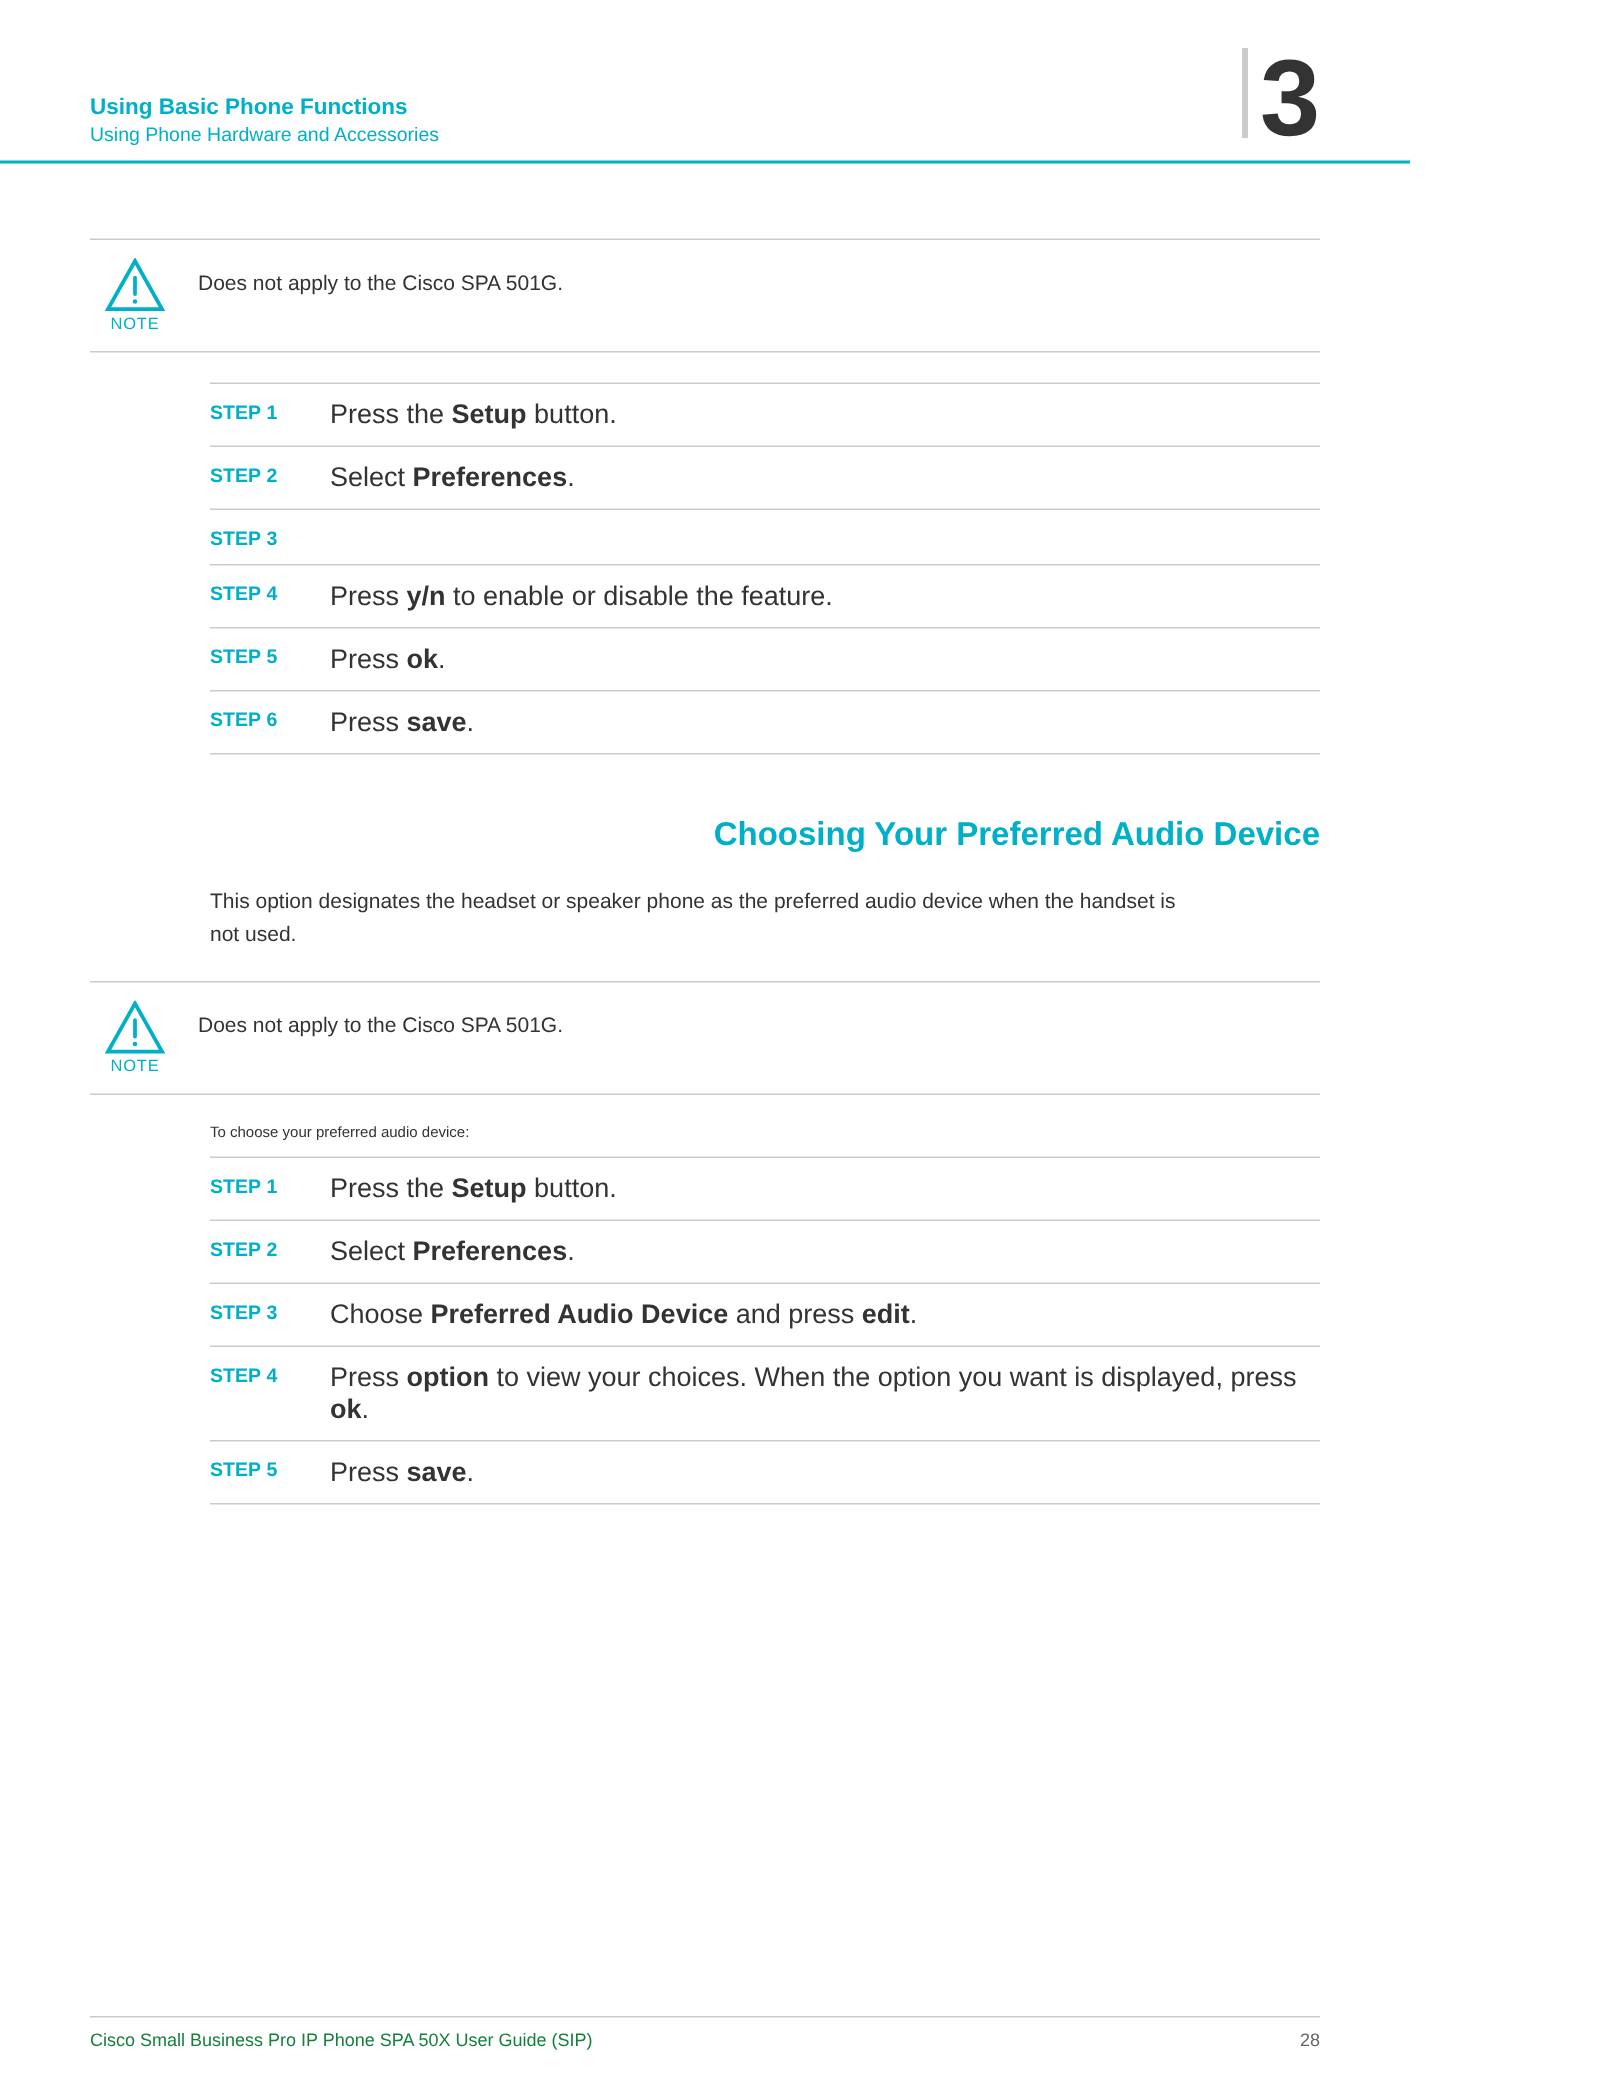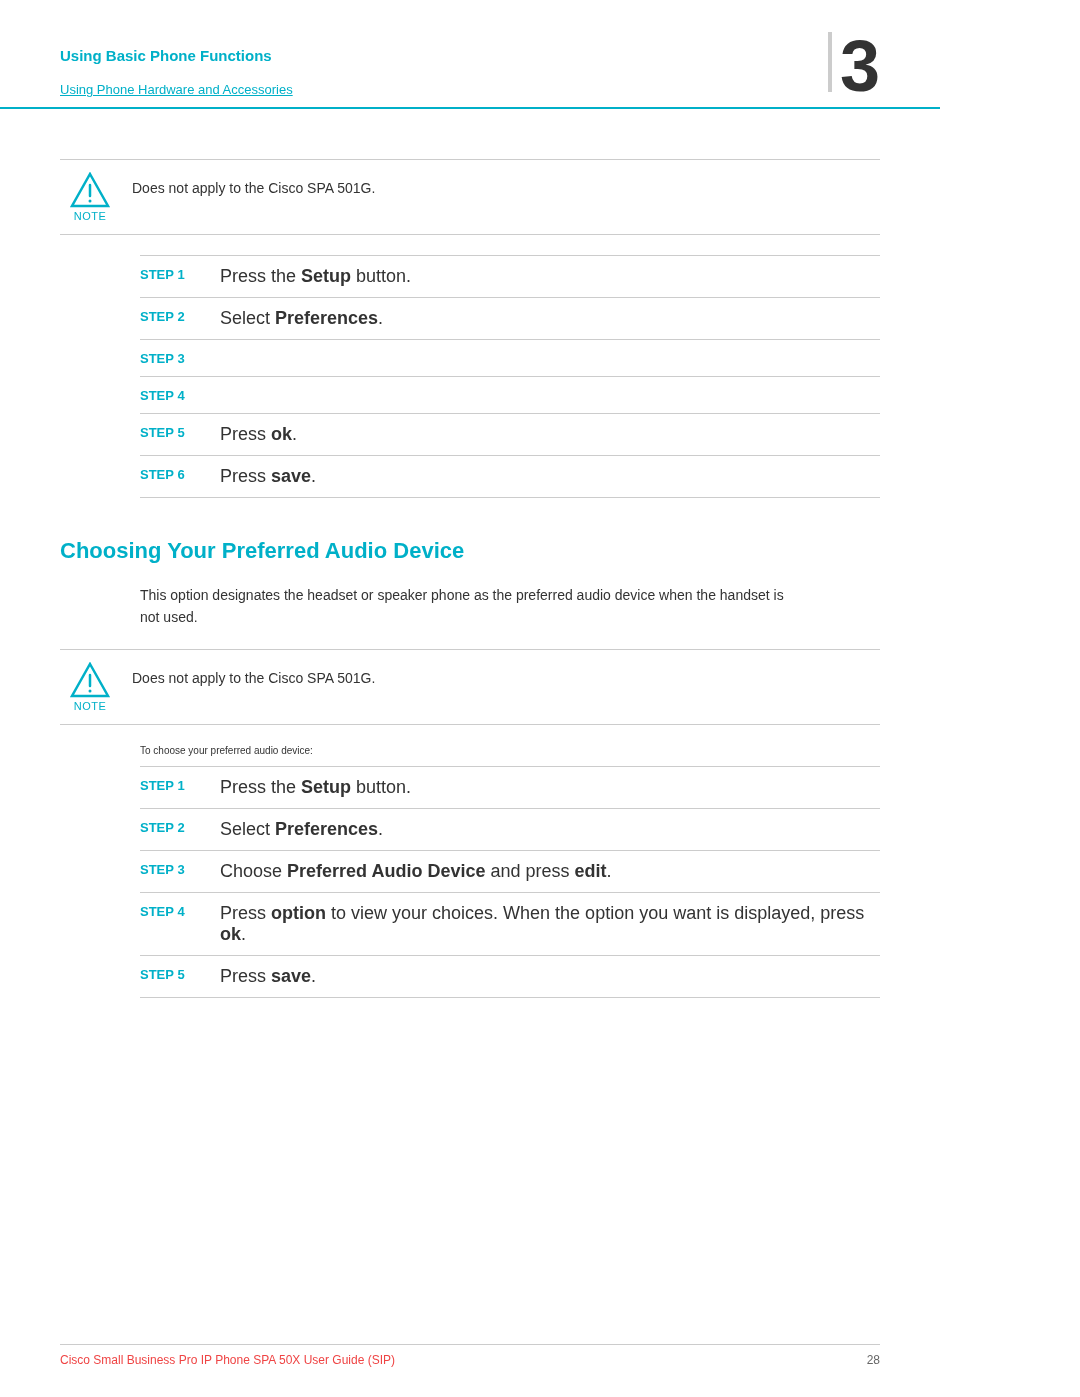--- a/index.html
+++ b/index.html
@@ -44,22 +44,21 @@
     .header-title {
       color: #00b0c8;
       font-size: 15px;
       font-weight: bold;
     }
 
     .header-subtitle {
       color: #00b0c8;
       font-size: 13px;
       font-weight: normal;
-      margin-top: 18px;
-      text-decoration: underline;
+      margin-top: 2px;
     }
 
     .chapter-number {
       font-size: 72px;
       color: #333;
       font-weight: bold;
       line-height: 1;
       margin-bottom: -5px;
     }
 
@@ -151,21 +150,21 @@
 
     .step-content strong {
       font-weight: bold;
     }
 
     
     .section-heading {
       color: #00b0c8;
       font-size: 22px;
       font-weight: bold;
-      text-align: left;
+      text-align: right;
       margin: 40px 0 20px 0;
     }
 
     .section-desc {
       font-size: 14px;
       color: #333;
       margin: 0 80px 20px 80px;
       line-height: 1.6;
     }
 
@@ -183,21 +182,21 @@
       right: 60px;
       border-top: 1px solid #ccc;
       padding-top: 8px;
       display: flex;
       justify-content: space-between;
       align-items: center;
     }
 
     .footer-text {
       font-size: 12px;
-      color: #ef4444;
+      color: #15803d;
     }
 
     .footer-page {
       font-size: 12px;
       color: #666;
     }
 
     .indent-steps {
       margin-left: 80px;
     }
@@ -238,20 +237,21 @@
       </div>
       <div class="step-row">
         <span class="step-label"><span>STEP</span>&nbsp;<span>2</span></span>
         <span class="step-content">Select <strong>Preferences</strong>.</span>
       </div>
       <div class="step-row">
         <span class="step-label"><span>STEP</span>&nbsp;<span>3</span></span>
       </div>
       <div class="step-row">
         <span class="step-label"><span>STEP</span>&nbsp;<span>4</span></span>
+        <span class="step-content">Press <strong>y/n</strong> to enable or disable the feature.</span>
       </div>
       <div class="step-row">
         <span class="step-label"><span>STEP</span>&nbsp;<span>5</span></span>
         <span class="step-content">Press <strong>ok</strong>.</span>
       </div>
       <div class="step-row">
         <span class="step-label"><span>STEP</span>&nbsp;<span>6</span></span>
         <span class="step-content">Press <strong>save</strong>.</span>
       </div>
     </div>

